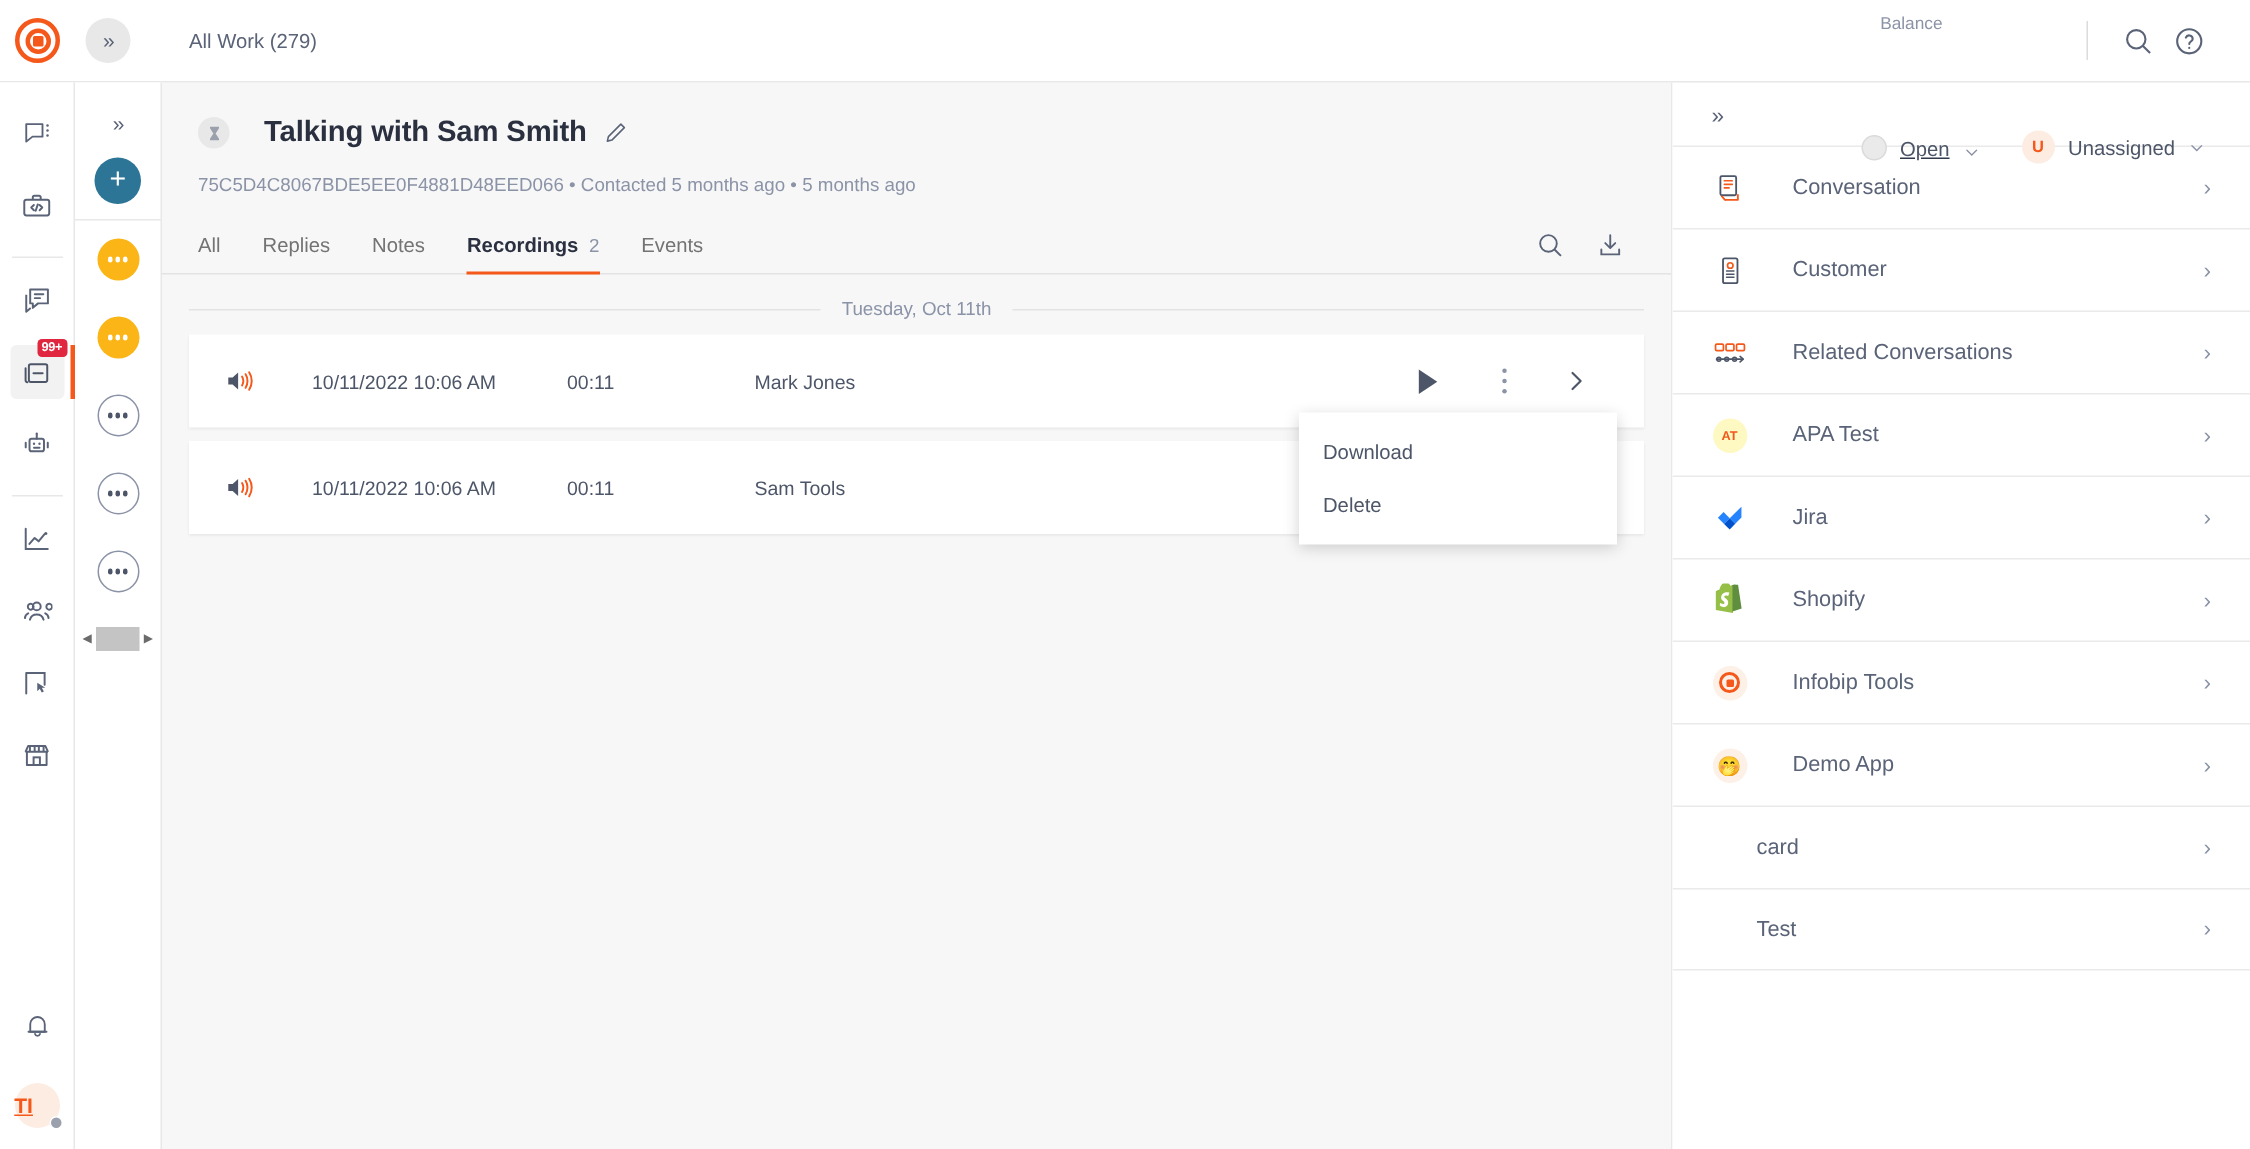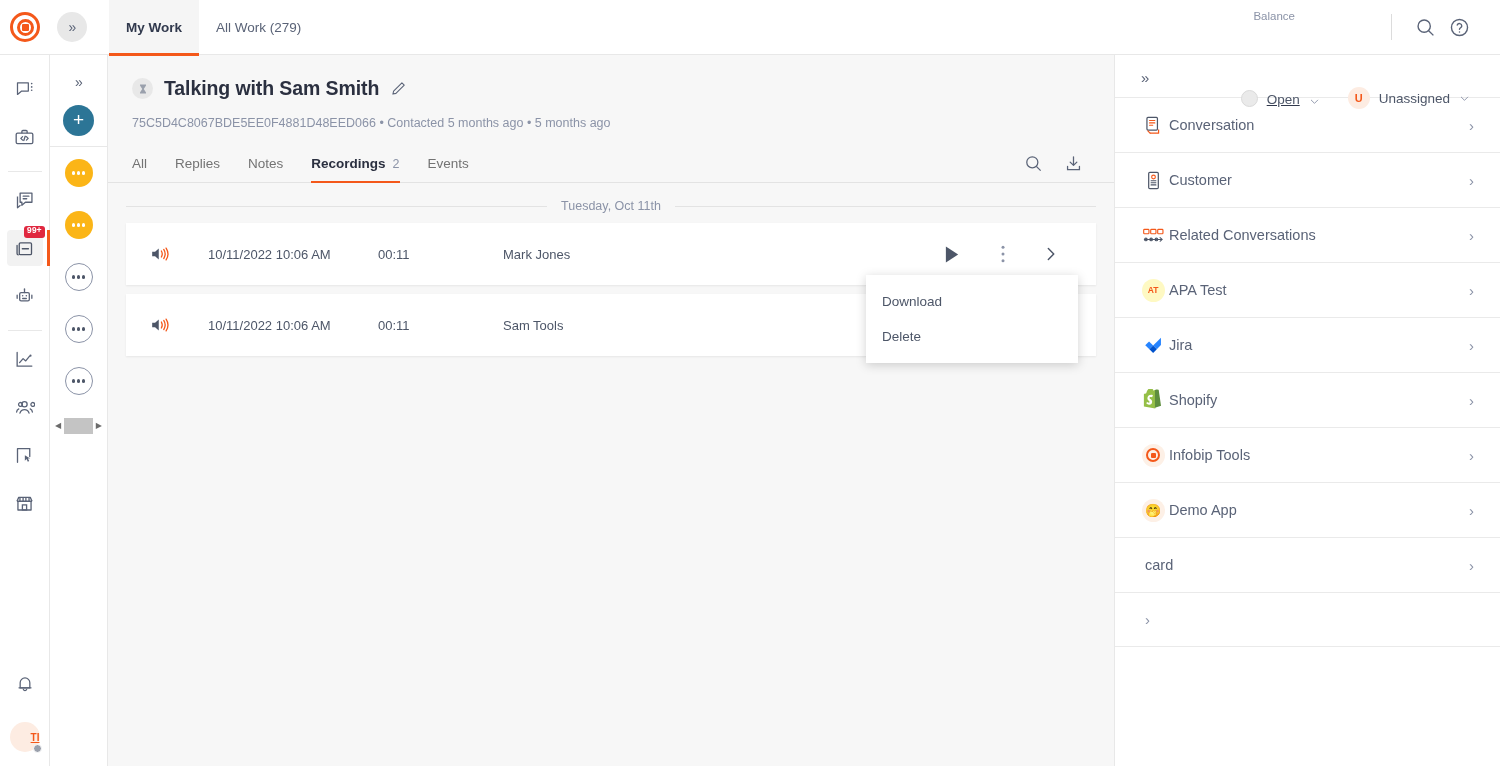--- a/index.html
+++ b/index.html
@@ -61,37 +61,37 @@
   
   .rail {
     width: 50px; min-width: 50px; background: #fff;
     border-right: 1px solid #e8e8e8;
     display: flex; flex-direction: column; align-items: center;
     padding-top: 10px; position: relative;
   }
   .rail-icon {
     width: 36px; height: 36px; margin: 6px 0; border-radius: 4px;
     display: flex; align-items: center; justify-content: center;
-    color: #5a6377; cursor: pointer; position: relative; font-family: Liberation Mono, monospace;
+    color: #5a6377; cursor: pointer; position: relative;
   }
   .rail-icon.active { background: #f2f2f2; }
   .rail-icon.active::after {
     content: ""; position: absolute; right: -7px; top: 0; bottom: 0; width: 3px; background: #f4581a;
   }
   .rail-sep { width: 34px; height: 1px; background: #e8e8e8; margin: 10px 0 4px; }
   .badge-99 {
     position: absolute; top: -4px; right: -2px;
     background: #e0273f; color: #fff; font-size: 8.5px; font-weight: 700;
     border-radius: 3px; padding: 1px 3px; line-height: 1.15; letter-spacing: -0.2px;
   }
   .rail-bottom { margin-top: auto; padding-bottom: 14px; display: flex; flex-direction: column; align-items: center; }
   .user-avatar {
     width: 30px; height: 30px; border-radius: 50%; background: #fdece2;
-    color: #f4581a; font-size: 10px; font-weight: 600;
-    display: flex; align-items: center; justify-content: flex-end;
+    color: #f4581a; font-size: 14px; font-weight: 600;
+    display: flex; align-items: center; justify-content: flex-start;
     margin-top: 14px; position: relative; cursor: pointer; text-decoration: underline;
   }
   .status-dot {
     position: absolute; right: -2px; bottom: -1px; width: 9px; height: 9px;
     border-radius: 50%; background: #9aa0ac; border: 1.5px solid #fff;
   }
 
   
   .rail2 {
     width: 58px; min-width: 58px; background: #fff;
@@ -128,21 +128,21 @@
     flex: 1; min-width: 0; background: #f7f7f7;
     display: flex; flex-direction: column;
     border-right: 1px solid #e8e8e8;
   }
   .conv-header { padding: 22px 24px 0 24px; background: #f7f7f7; }
   .conv-title-row { display: flex; align-items: center; gap: 11px; }
   .hourglass-badge {
     width: 21px; height: 21px; border-radius: 50%; background: #e8e8e8;
     display: flex; align-items: center; justify-content: center; color: #9aa0ac;
   }
-  .conv-title { font-size: 19.5px; font-weight: 700; color: #2b3040; letter-spacing: -0.1px; }
+  .conv-title { font-size: 19.5px; font-weight: 700; color: #2b3040; letter-spacing: -0.1px; margin-left: 12px; }
   .edit-pencil { color: #5a6377; cursor: pointer; display: flex; }
   .conv-sub { font-size: 12.5px; color: #8b93a7; margin-top: 16px; }
 
   .header-right { position: absolute; right: 24px; top: 83px; display: flex; align-items: center; gap: 8px; }
   .status-pill { display: flex; align-items: flex-end; gap: 9px; cursor: pointer; padding: 4px 6px; text-decoration: underline; }
   .status-circle { width: 17px; height: 17px; border-radius: 50%; background: #eaeaea; border: 1px solid #dadada; }
   .status-txt { font-size: 13.5px; color: #4d5668; }
   .assignee-pill { display: flex; align-items: center; gap: 9px; cursor: pointer; padding: 4px 6px; margin-left: 8px; }
   .assignee-av {
     width: 22px; height: 22px; border-radius: 50%; background: #fdece2; color: #f4581a;
@@ -185,21 +185,21 @@
     position: absolute; background: #fff; box-shadow: 0 2px 10px rgba(0,0,0,0.18);
     width: 212px; padding: 9px 0; z-index: 30;
   }
   .ctx-item { padding: 10px 16px; font-size: 13.5px; color: #4d5668; cursor: pointer; }
 
   
   .rpanel { width: 385px; min-width: 385px; background: #fff; display: flex; flex-direction: column; overflow: hidden; }
   .rpanel-top { padding: 14px 26px 10px; }
   .rpanel-top .chev-dbl { color: #5a6377; cursor: pointer; font-size: 15px; }
   .rp-item {
-    height: 55px; display: flex; align-items: center; gap: 4px;
+    height: 55px; display: flex; align-items: center; gap: 30px;
     padding: 0 26px; border-top: 1px solid #eaeaea; cursor: pointer;
   }
   .rp-item:last-child { border-bottom: 1px solid #eaeaea; }
   .rp-icon { width: 24px; display: flex; align-items: center; justify-content: center; flex-shrink: 0; }
   .rp-icon.blank { width: 0; }
   .rp-label { font-size: 14.5px; color: #5a6377; flex: 1; }
   .rp-chev { color: #8b93a7; font-size: 15px; }
   .rp-circle-av {
     width: 23px; height: 23px; border-radius: 50%; background: #fef9c3; color: #f4581a;
     font-size: 8.5px; font-weight: 700; display: flex; align-items: center; justify-content: center;
@@ -226,23 +226,20 @@
           <div class="logo-inner-ring">
             <div class="logo-core"></div>
           </div>
         </div>
     </div>
     <div class="collapse-btn">
       <span class="chev-dbl">»</span>
     </div>
 
     <div class="tabs-top">
-      <div class="tab-top active">
-        <span>My Work</span>
-      </div>
       <div class="tab-top">
         <span>All Work (279)</span>
       </div>
     </div>
 
     <div class="topbar-right">
       <div class="balance-label">Balance</div>
       <div class="vdiv"></div>
       <div class="icon-btn">
         <svg width="21" height="21" viewBox="0 0 24 24" fill="none" stroke="#5a6377" stroke-width="1.6">
@@ -653,18 +650,19 @@
       </div>
 
       <div class="rp-item">
         <span class="rp-icon blank"></span>
         <span class="rp-label">card</span>
         <span class="rp-chev">›</span>
       </div>
 
       <div class="rp-item">
         <span class="rp-icon blank"></span>
+        <span class="rp-label">Test</span>
         <span class="rp-chev">›</span>
       </div>
     </div>
 
   </div>
 </div>
 
 </body></html>

